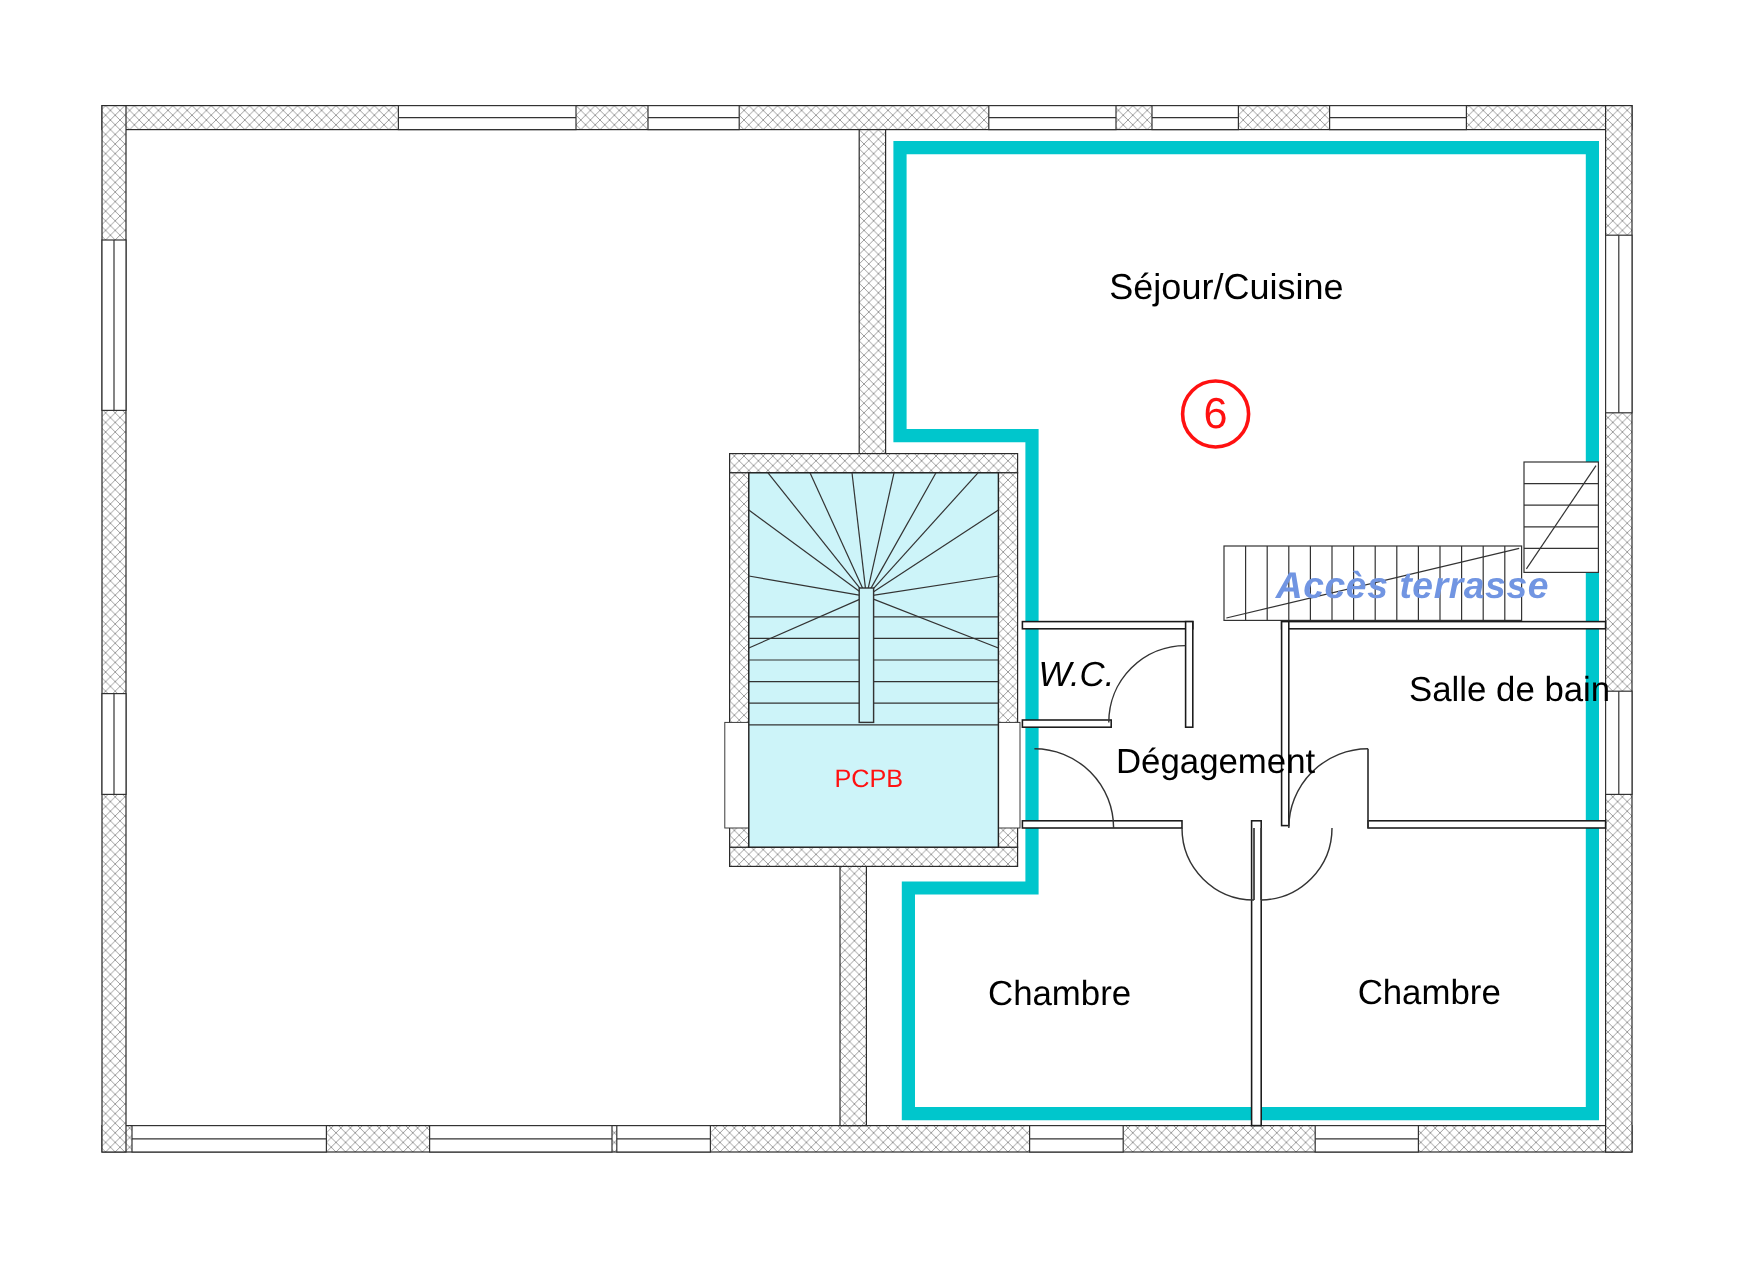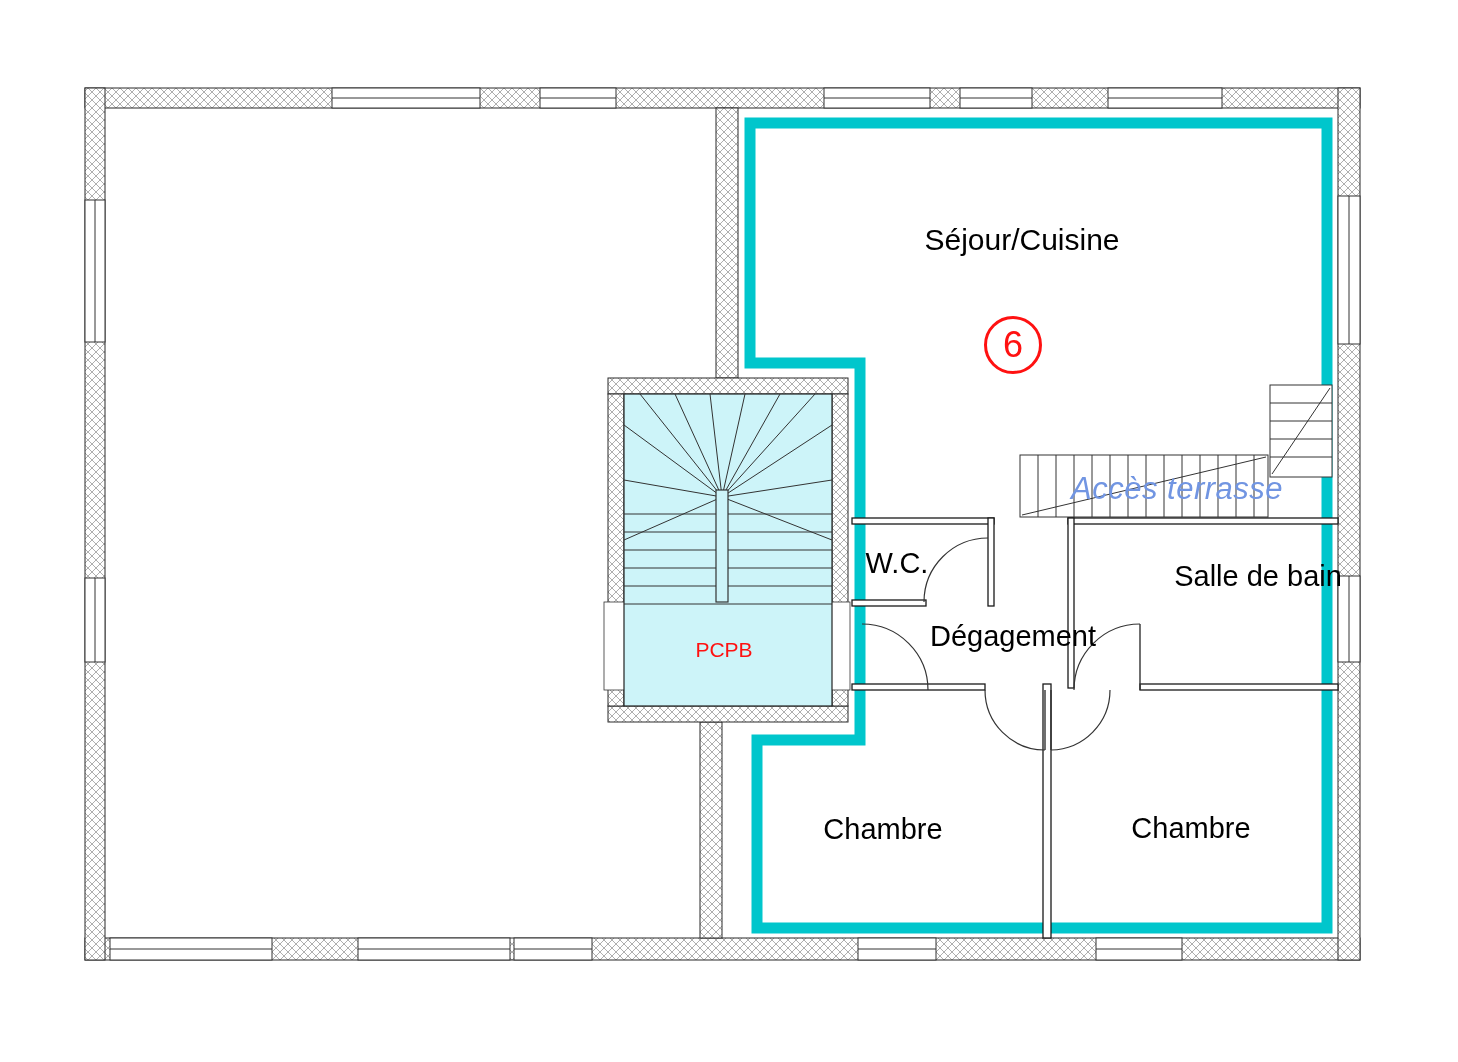--- a/index.html
+++ b/index.html
@@ -31,30 +31,30 @@
   .gap{fill:#ffffff;stroke:#333;stroke-width:0.8;}
   .slot{fill:var(--stair-fill);stroke:#333;stroke-width:1.2;}
 
   .lbl{
     position:absolute;
     transform:translate(-50%,-50%);
     font-size:29px;color:#000;
     white-space:nowrap;line-height:1;
   }
   .lbl-sejour{left:1022px;top:240px;font-size:30px;}
-  .lbl-wc{left:897px;top:563px;}
+  .lbl-wc{left:897px;top:563px;font-style:italic;}
   .lbl-sdb{left:1258px;top:576px;}
   .lbl-degagement{left:1013px;top:636px;text-align:right;}
   .lbl-chambre1{left:883px;top:829px;}
   .lbl-chambre2{left:1191px;top:828px;}
   .lbl-pcpb{left:724px;top:649px;color:var(--label-red);font-size:21px;}
   .lbl-terrasse{
     left:1177px;top:488px;
     color:var(--terrace-blue);
-    font-style:italic;font-weight:normal;font-size:31px;letter-spacing:.5px;
+    font-style:italic;font-weight:bold;font-size:31px;letter-spacing:.5px;
   }
   .unit-circle{
     position:absolute;left:1013px;top:345px;
     transform:translate(-50%,-50%);
     width:52px;height:52px;
     border:3px solid var(--label-red);
     border-radius:50%;
     display:flex;align-items:center;justify-content:center;
     color:var(--label-red);font-size:36px;
   }

